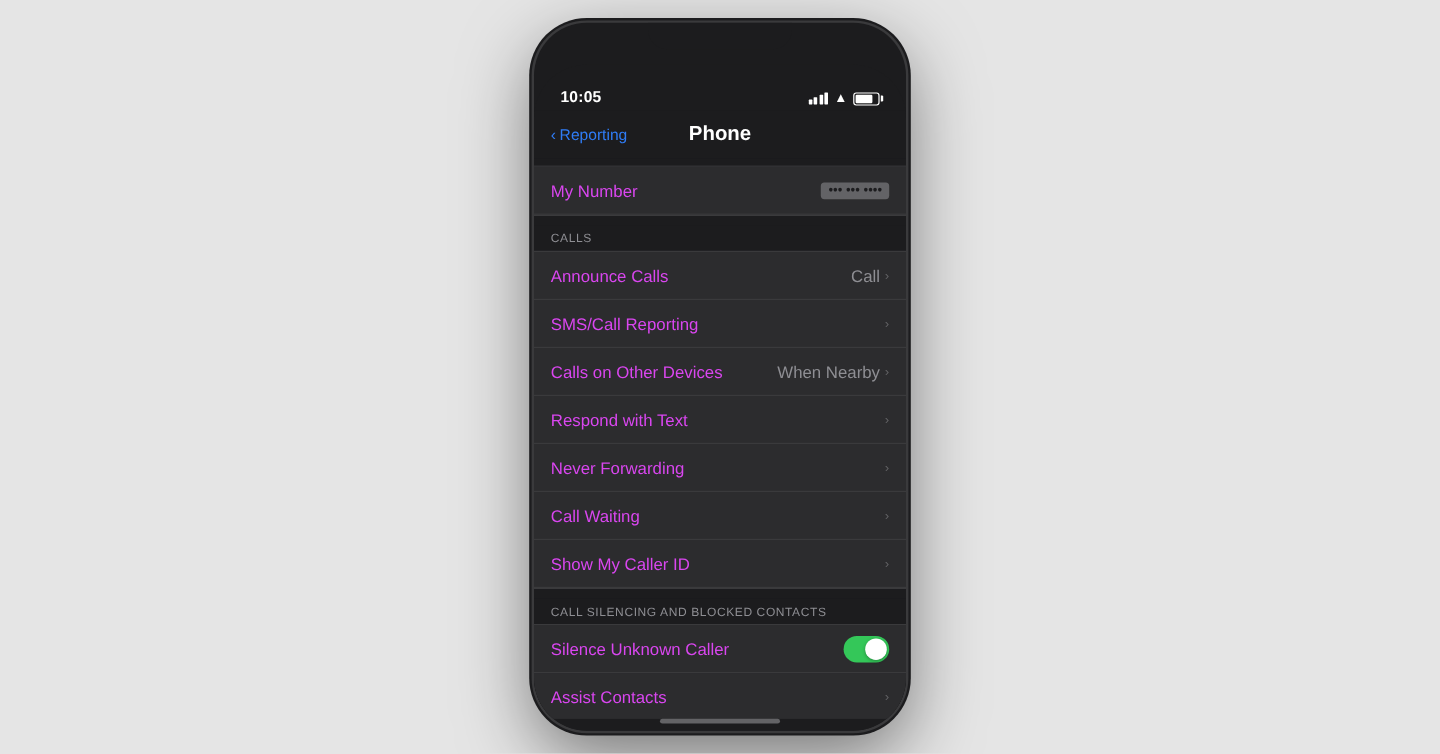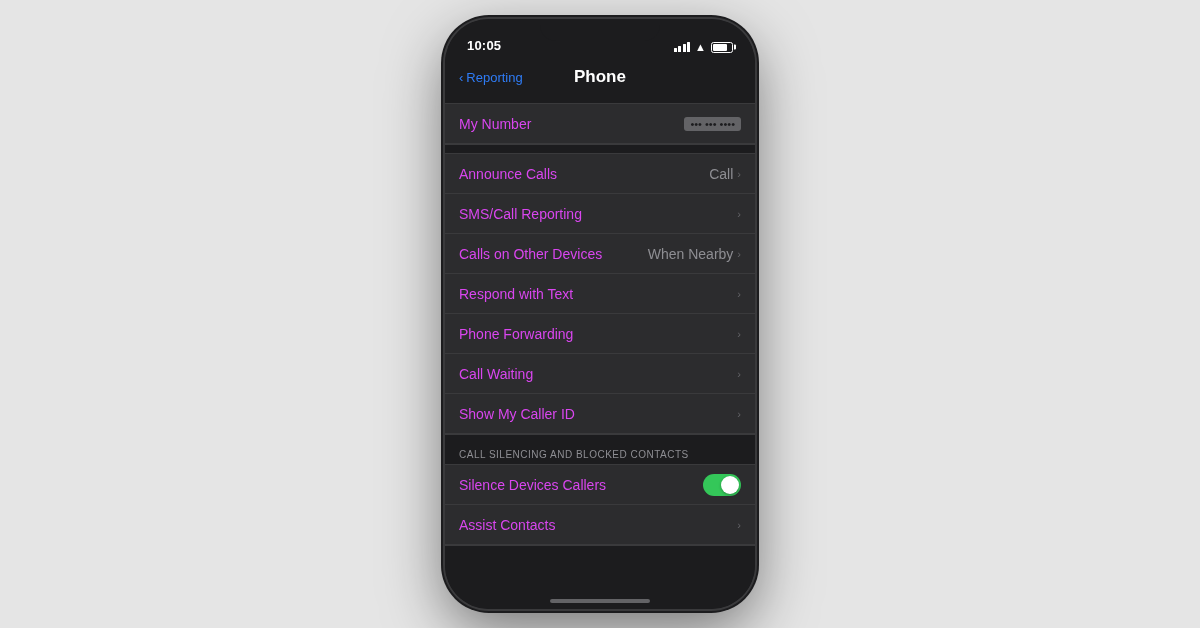--- a/index.html
+++ b/index.html
@@ -40,20 +40,21 @@
     }
 
     .phone-screen {
       width: 100%;
       height: 100%;
       background: #1c1c1e;
       border-radius: 44px;
       overflow: hidden;
       display: flex;
       flex-direction: column;
+      margin-top: 35px;
     }
 
     
     .notch {
       position: absolute;
       top: 0;
       left: 50%;
       transform: translateX(-50%);
       width: 120px;
       height: 22px;
@@ -317,20 +318,21 @@
         <div class="group-wrapper">
           <div class="section-row">
             <span class="row-label">My Number</span>
             <div class="row-value">
               <span class="my-number-value">••• ••• ••••</span>
             </div>
           </div>
         </div>
 
         <div class="spacer-section"></div>
+        <div class="section-header">CALLS</div>
         <div class="group-wrapper">
 
           <div class="section-row">
             <span class="row-label">Announce Calls</span>
             <div class="row-value">
               <span>Call</span>
               <span class="chevron">›</span>
             </div>
           </div>
 
@@ -350,21 +352,21 @@
           </div>
 
           <div class="section-row">
             <span class="row-label">Respond with Text</span>
             <div class="row-value">
               <span class="chevron">›</span>
             </div>
           </div>
 
           <div class="section-row">
-            <span class="row-label">Phone Forwarding</span>
+            <span class="row-label">Never Forwarding</span>
             <div class="row-value">
               <span class="chevron">›</span>
             </div>
           </div>
 
           <div class="section-row">
             <span class="row-label">Call Waiting</span>
             <div class="row-value">
               <span class="chevron">›</span>
             </div>
@@ -377,21 +379,21 @@
             </div>
           </div>
 
         </div>
 
         <div class="spacer-section"></div>
         <div class="section-header">CALL SILENCING AND BLOCKED CONTACTS</div>
         <div class="group-wrapper">
 
           <div class="section-row">
-            <span class="row-label">Silence Devices Callers</span>
+            <span class="row-label">Silence Unknown Caller</span>
             <div class="toggle on">
               <div class="toggle-thumb"></div>
             </div>
           </div>
 
           <div class="section-row">
             <span class="row-label">Assist Contacts</span>
             <div class="row-value">
               <span class="chevron">›</span>
             </div>

